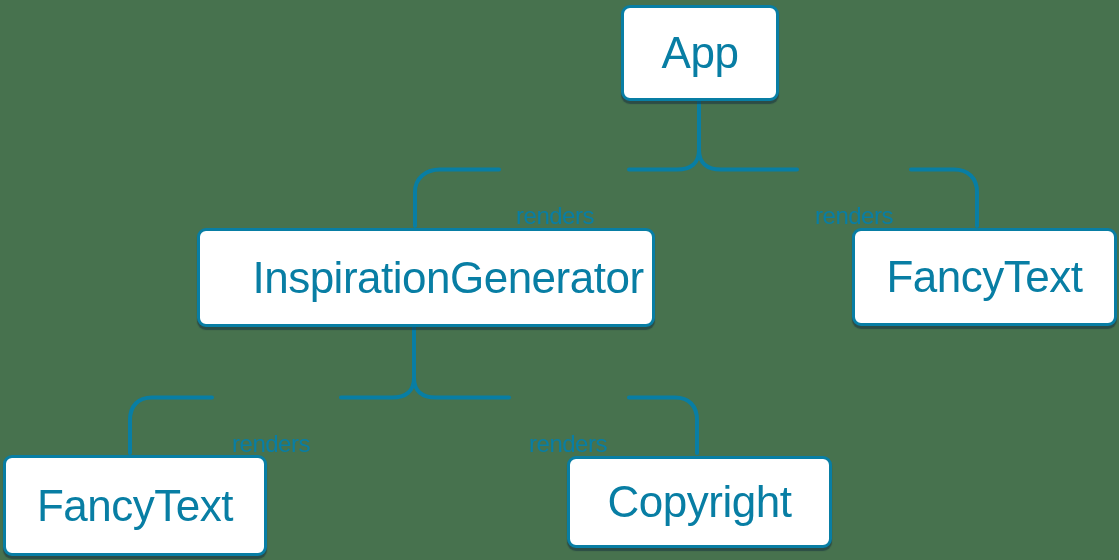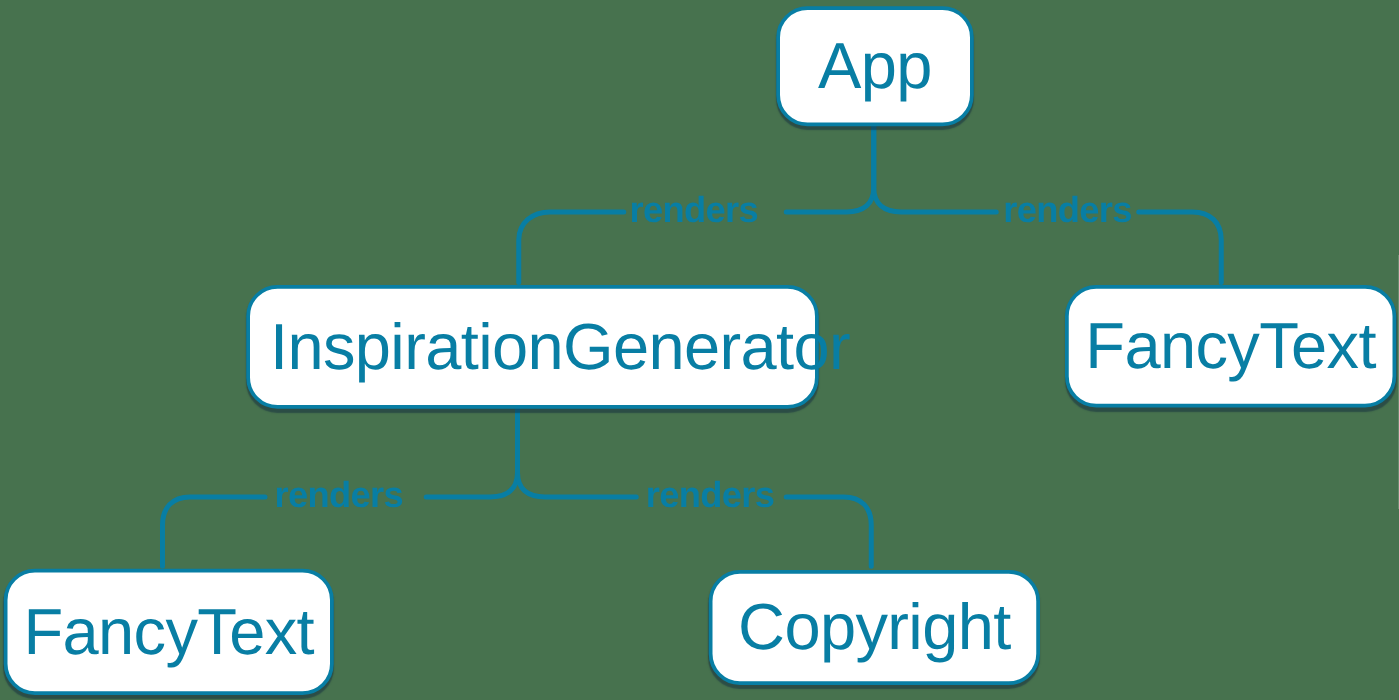--- a/index.html
+++ b/index.html
@@ -26,44 +26,46 @@
     fill: none;
     stroke: var(--accent, #087EA4);
     stroke-width: 4;
     stroke-linecap: round;
   }
   .node {
     position: absolute;
     box-sizing: border-box;
     background: var(--node-fill, #FFFFFF);
     border: 3.5px solid var(--accent, #087EA4);
-    border-radius: 25px;
+    border-radius: 9px;
     box-shadow: 0 3px 1px rgba(22, 48, 63, 0.55);
     display: flex;
     align-items: center;
     justify-content: center;
     color: var(--accent, #087EA4);
-    font-size: 52px;
+    font-size: 44px;
     font-weight: 500;
     letter-spacing: -0.5px;
     white-space: nowrap;
+    text-align: center;
   }
   .node-app               { left: 621px; top: 5px;   width: 158px; height: 96px;  }
   .node-inspiration       { left: 197px; top: 228px; width: 458px; height: 99px; padding-left: 44px;  }
   .node-fancytext-right   { left: 852px; top: 228px; width: 265px; height: 98px;  }
   .node-fancytext-left    { left: 3px;   top: 455px; width: 264px; height: 101px; }
   .node-copyright         { left: 567px; top: 456px; width: 265px; height: 92px; }
   .edge-label {
     position: absolute;
     transform: translate(-50%, -50%);
     color: var(--accent, #087EA4);
-    font-size: 29px;
-    font-weight: 700;
+    font-size: 24px;
+    font-weight: 400;
     letter-spacing: -0.5px;
     white-space: nowrap;
+    margin-top: 47px;
   }
   .edge-label-1 { left: 555px; top: 169px; }
   .edge-label-2 { left: 854px; top: 169px; }
   .edge-label-3 { left: 271px; top: 397px; }
   .edge-label-4 { left: 568px; top: 397px; }
 </style>
 </head>
 <body>
 
 <div class="stage">

